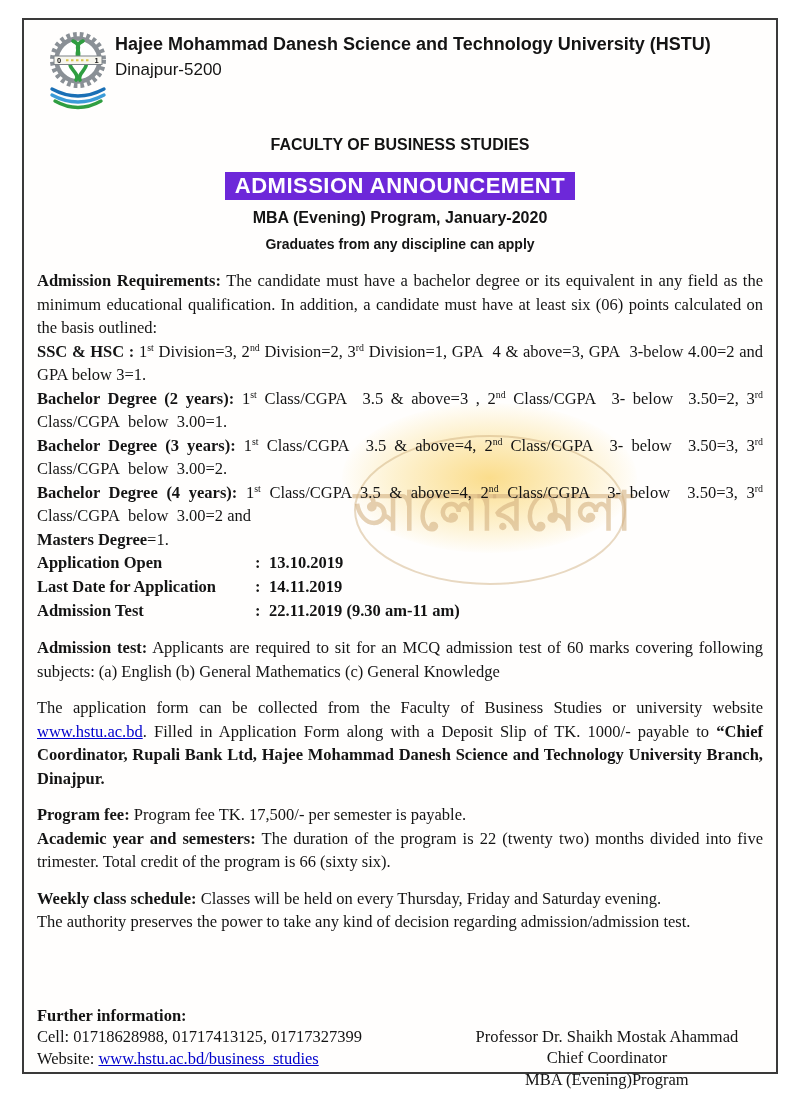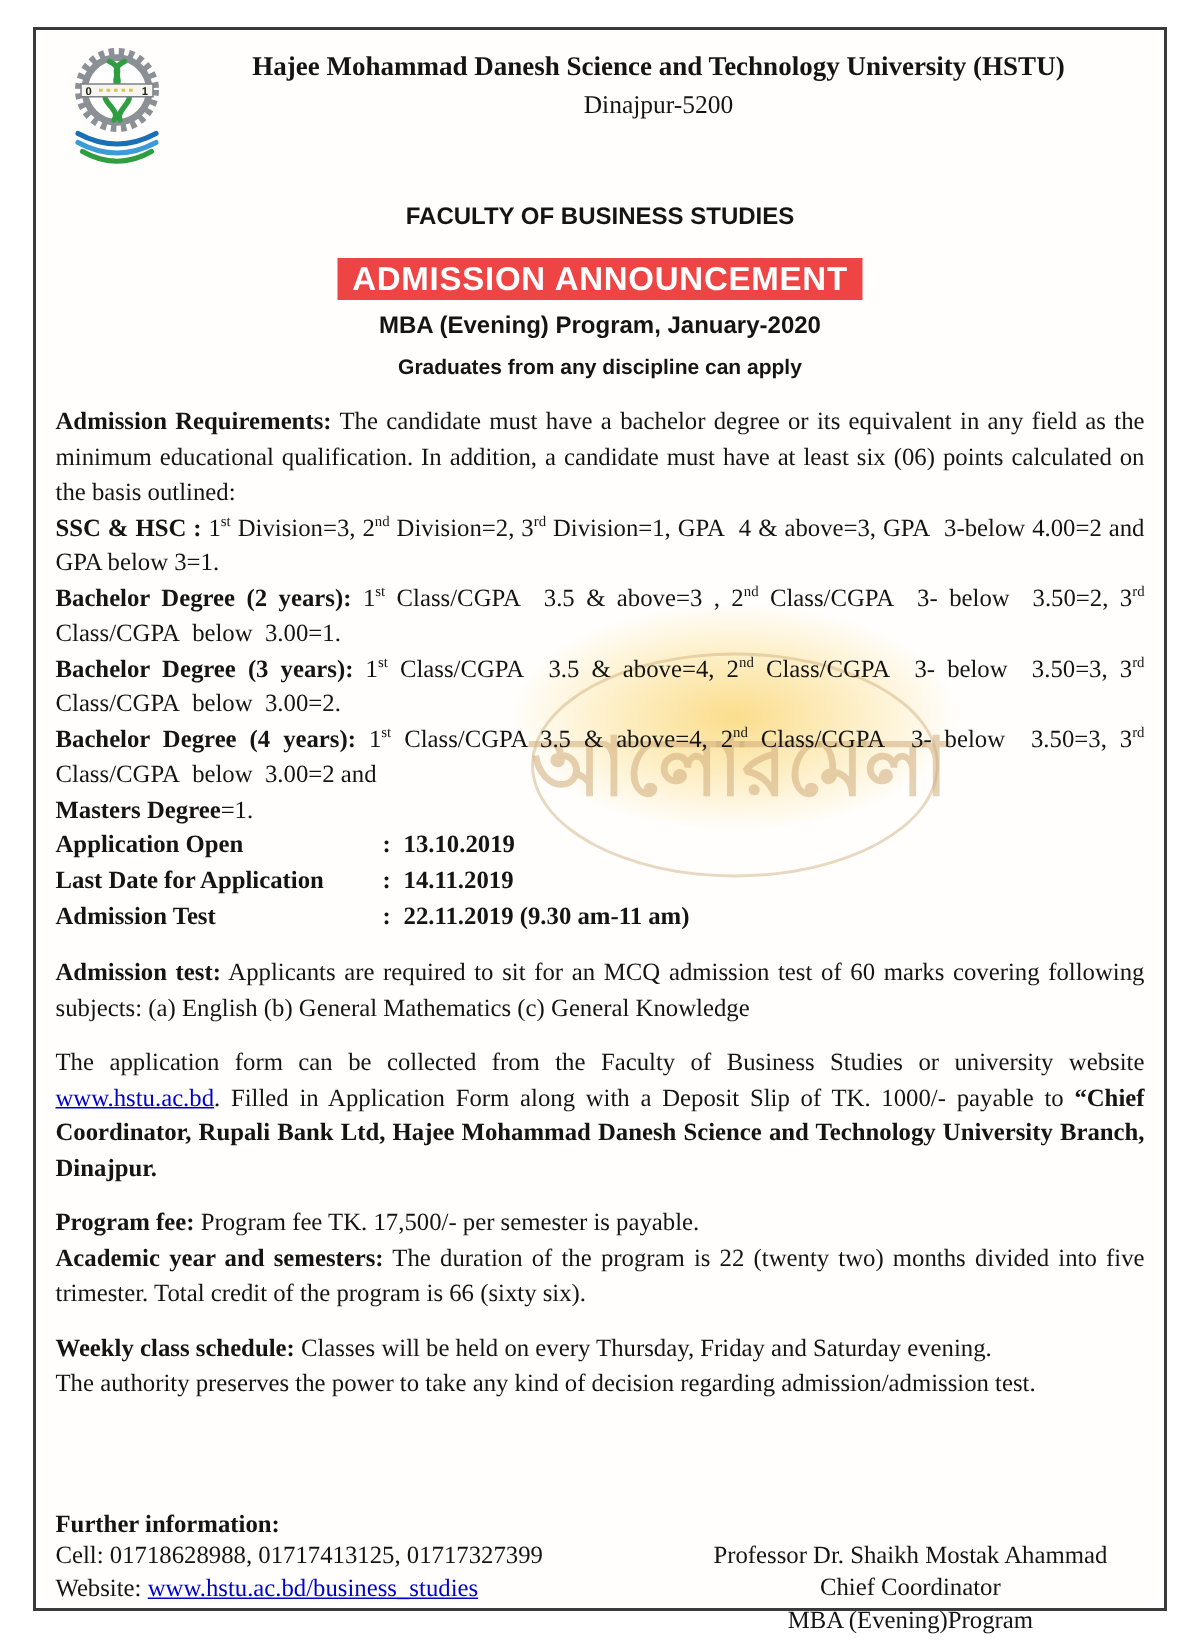--- a/index.html
+++ b/index.html
@@ -14,27 +14,27 @@
     position: relative; width: 100%; height: 100%;
     padding: 8px 13px 0 13px;
     font-family: "Liberation Serif", serif;
     font-size: 16.5px; line-height: 23.5px;
     z-index: 2;
   }
 
   
   .header-wrap { position: relative; min-height: 92px; }
   .logo-box { position: absolute; left: 8px; top: 2px; width: 66px; height: 86px; }
-  .header-text { margin-left: 78px; text-align: center; font-family: Liberation Serif, serif; }
+  .header-text { margin-left: 78px; font-family: Liberation Sans, sans-serif; }
   .uni-title { font-size: 18px; font-weight: bold; line-height: 25px; padding-top: 4px; }
   .uni-city  { font-size: 17px; line-height: 25px; }
   .faculty   { text-align: center; font-family: "Liberation Sans", sans-serif; font-weight: bold; font-size: 16px; margin-top: 13px; }
   .banner-row { text-align: center; margin-top: 15px; }
   .banner {
-    display: inline-block; background: #ef4444; color: #ffffff;
+    display: inline-block; background: #6d28d9; color: #ffffff;
     font-family: "Liberation Sans", sans-serif; font-size: 22px; font-weight: bold;
     padding: 2px 10px 3px 10px; letter-spacing: 0.5px;
   }
   .program-title { text-align: center; font-family: "Liberation Sans", sans-serif; font-weight: bold; font-size: 16px; margin-top: 6px; }
   .tagline { text-align: center; font-family: "Liberation Sans", sans-serif; font-weight: bold; font-size: 14px; margin-top: 3px; }
 
   
   .body-block { margin-top: 13px; }
   .para { text-align: justify; }
   .para b { font-weight: bold; }

